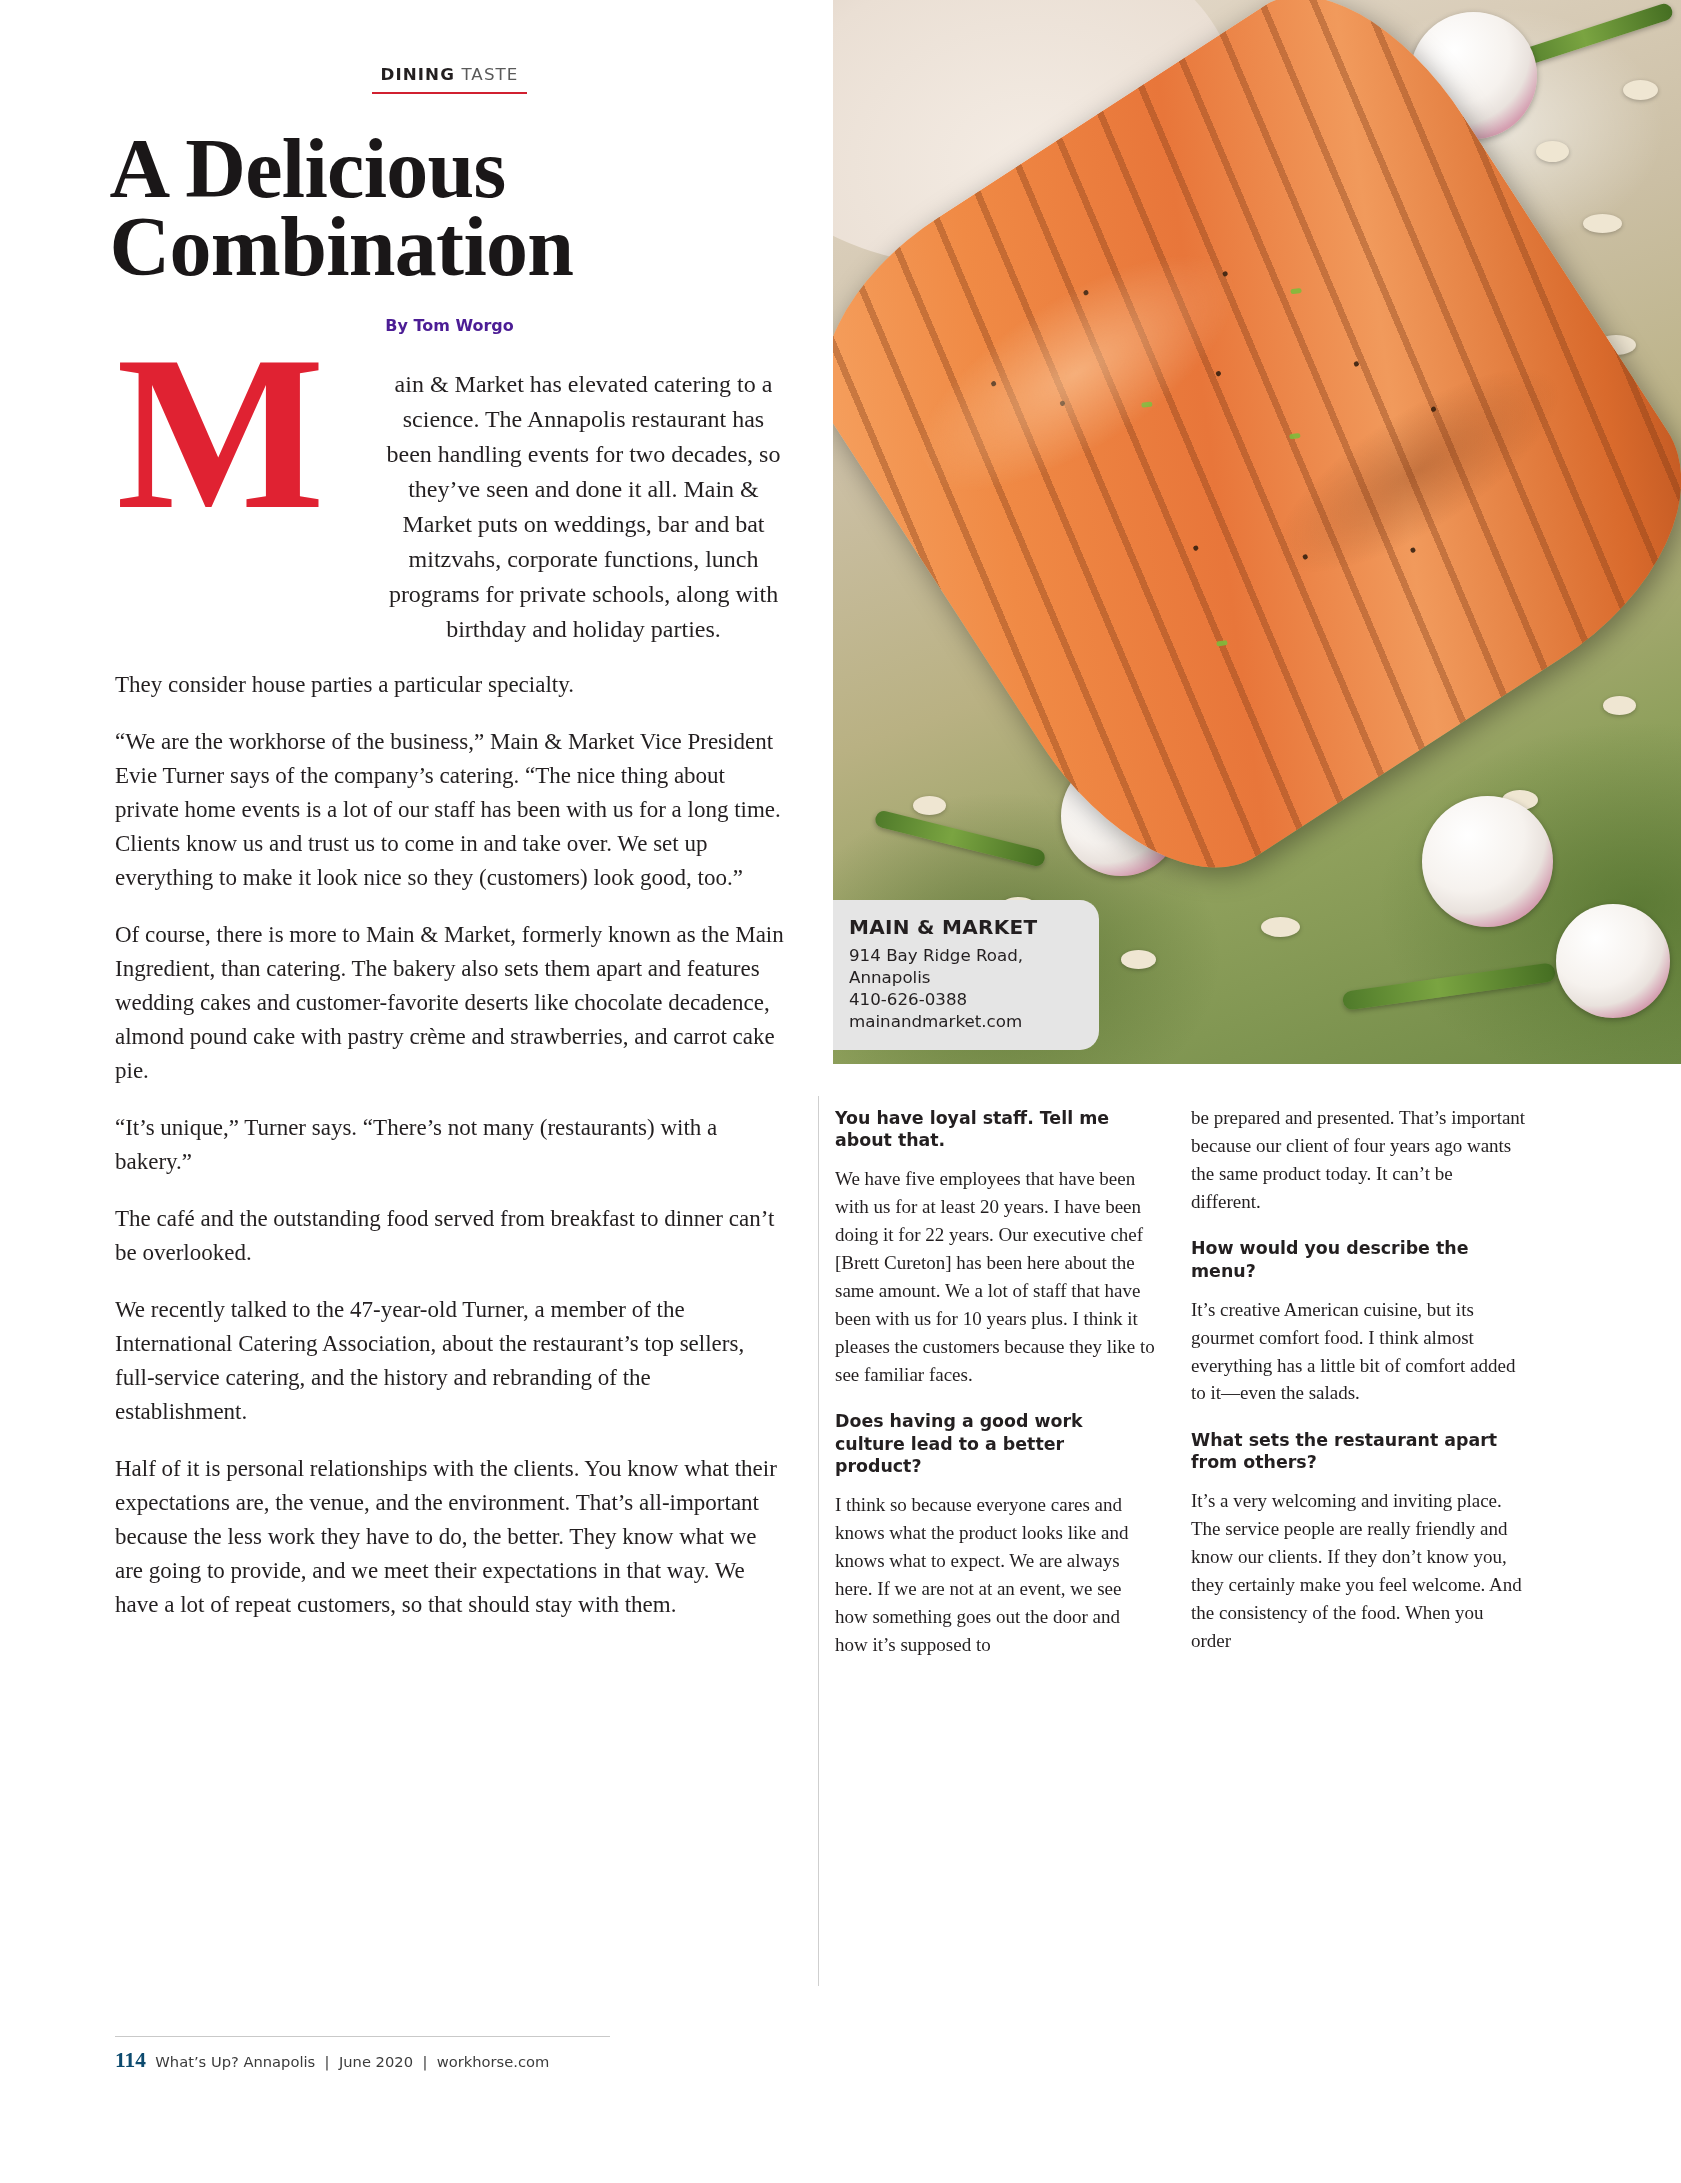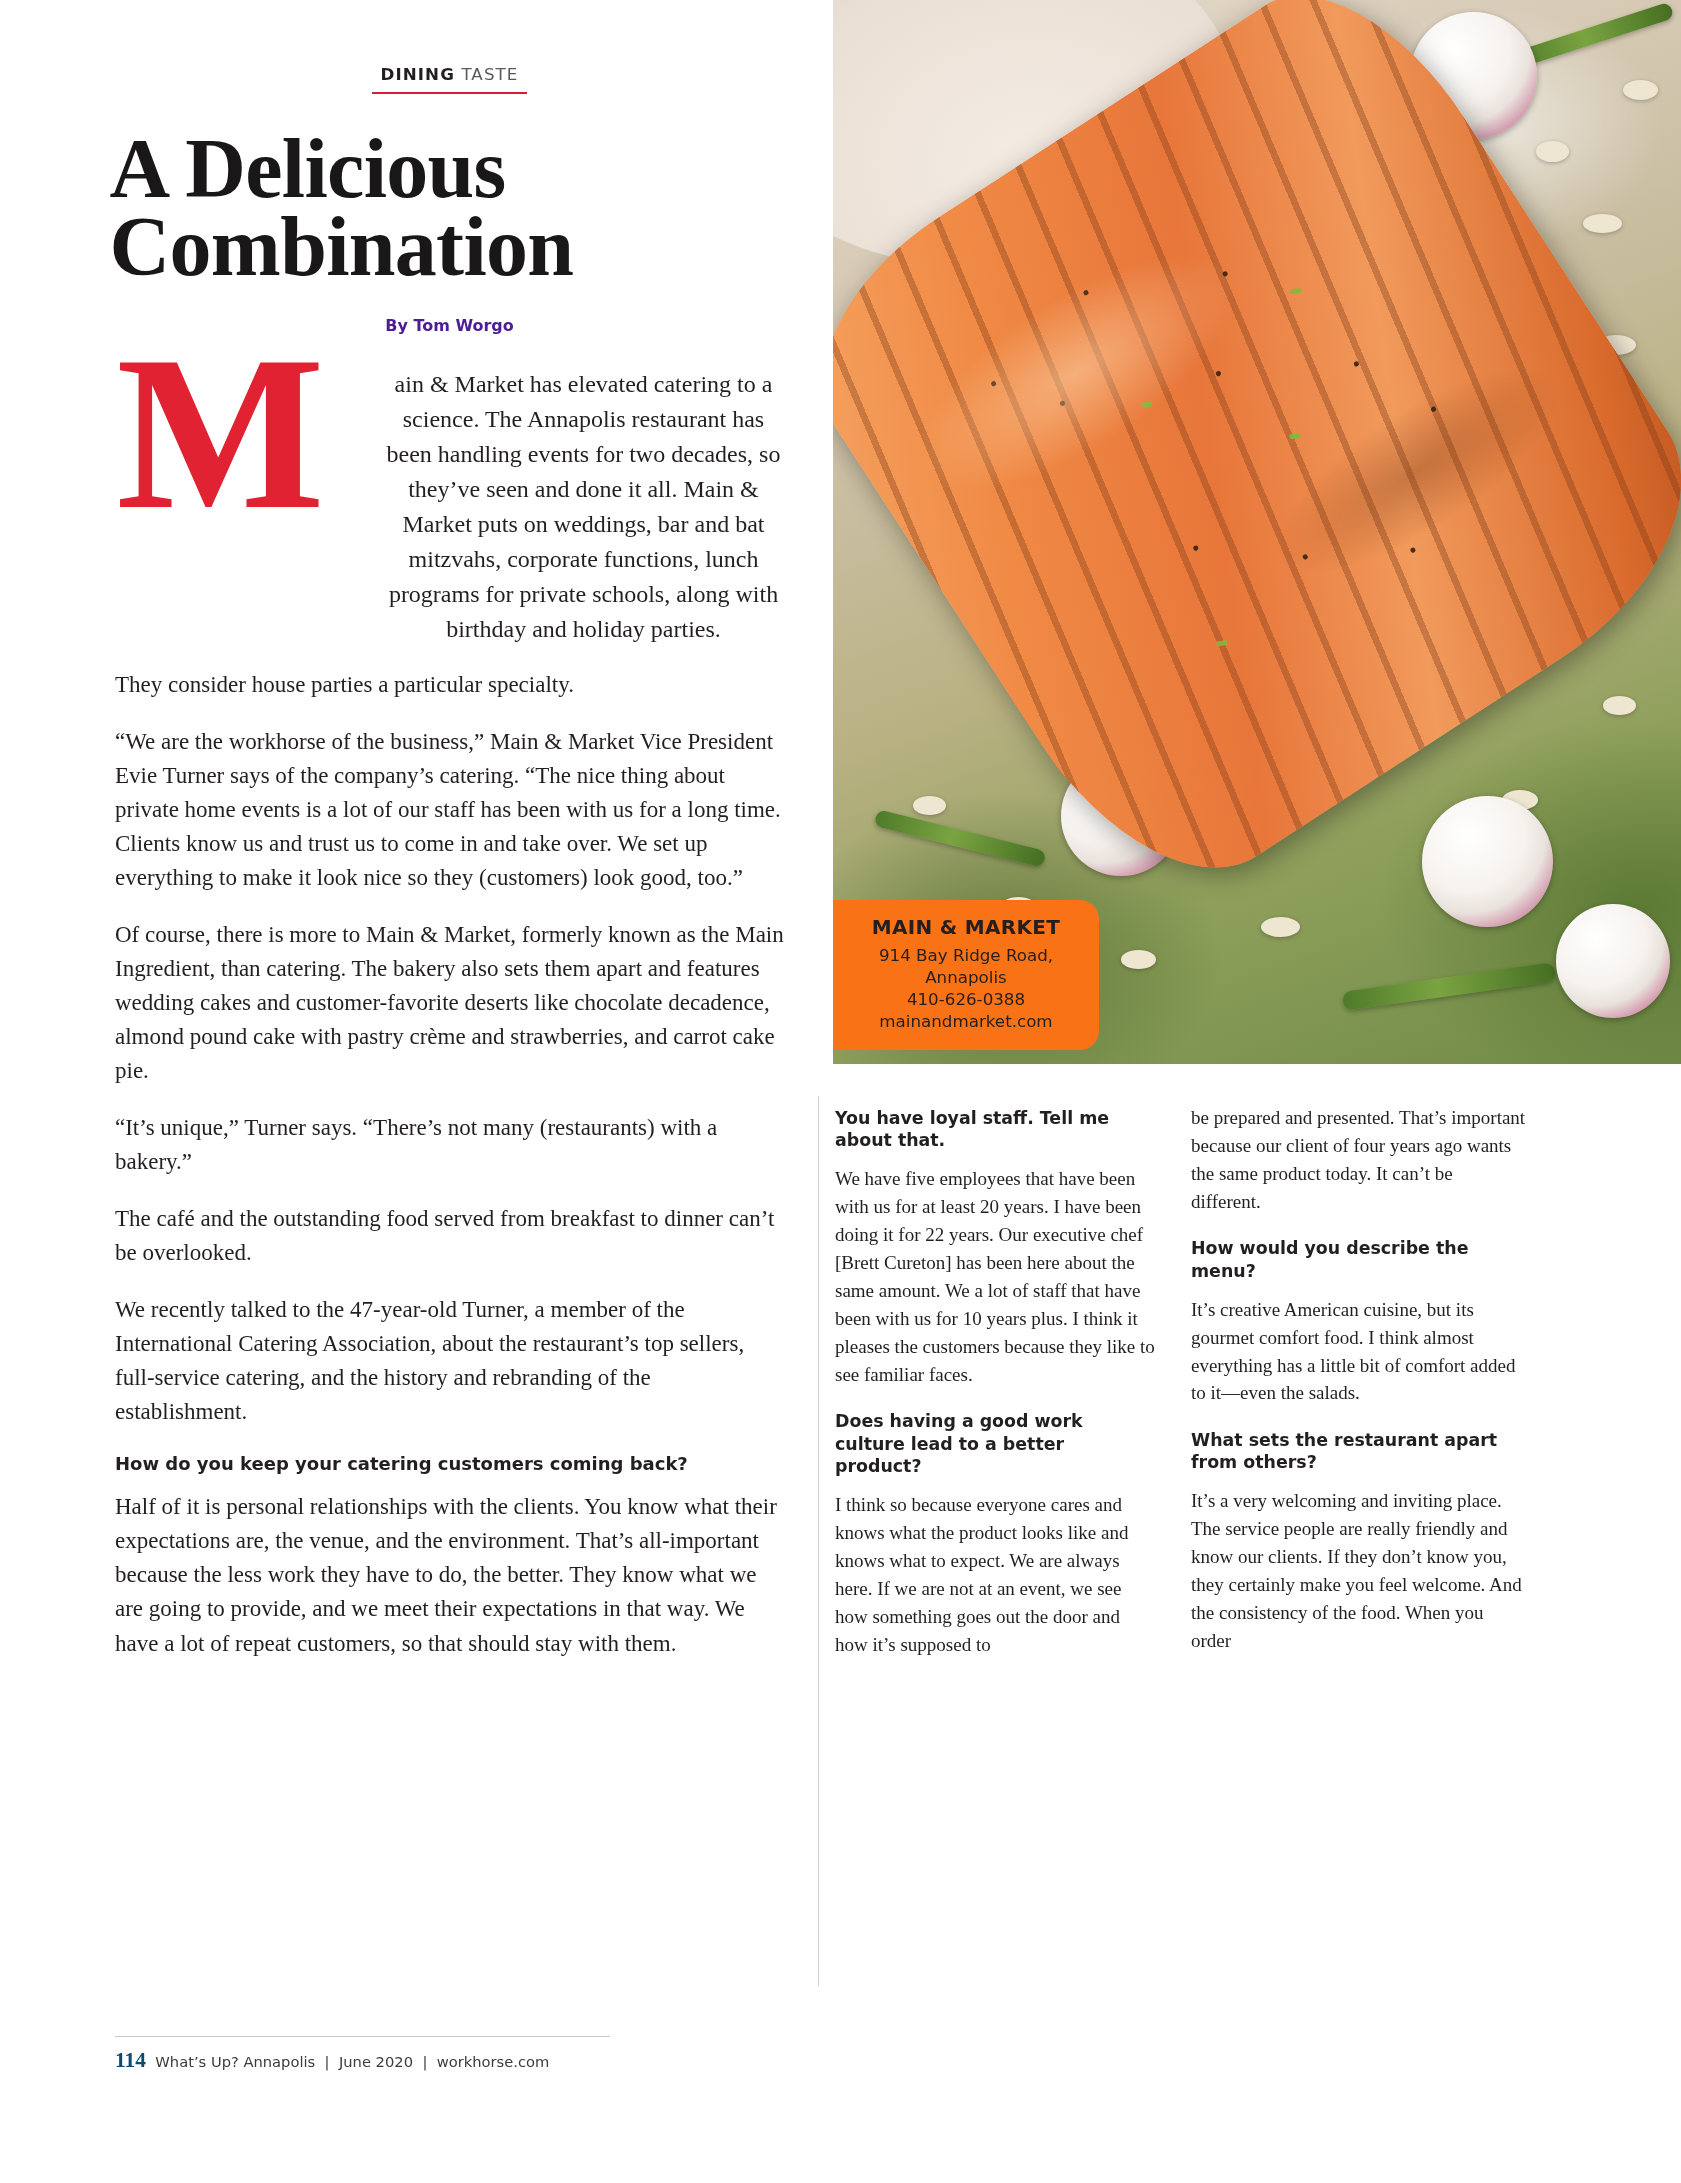--- a/index.html
+++ b/index.html
@@ -102,24 +102,23 @@
     border-radius: 50%;
   }
 
   
   .infocard {
     position: absolute;
     left: 833px;
     top: 900px;
     width: 234px;
     padding: 14.7px 16px 17.4px 16px;
-    background: #f97316;
+    background: #e5e5e5;
     border-top-right-radius: 19px;
     border-bottom-right-radius: 19px;
-    text-align: center;
     font-family: "DejaVu Sans", sans-serif;
     z-index: 5;
   }
   .infocard .ic-title {
     font-weight: 700;
     font-size: 20px;
     letter-spacing: 0.3px;
     color: #231f20;
     margin-bottom: 5.4px;
   }
@@ -344,21 +343,20 @@
     <p class="lead-para">ain &amp; Market has elevated catering to a science. The Annapolis restaurant has been handling events for two decades, so they’ve seen and done it all. Main &amp; Market puts on weddings, bar and bat mitzvahs, corporate functions, lunch programs for private schools, along with birthday and holiday parties.</p>
   </div>
 
   <div class="left-body">
     <p class="body-para">They consider house parties a particular specialty.</p>
     <p class="body-para">“We are the workhorse of the business,” Main &amp; Market Vice President Evie Turner says of the company’s catering. “The nice thing about private home events is a lot of our staff has been with us for a long time. Clients know us and trust us to come in and take over. We set up everything to make it look nice so they (customers) look good, too.”</p>
     <p class="body-para">Of course, there is more to Main &amp; Market, formerly known as the Main Ingredient, than catering. The bakery also sets them apart and features wedding cakes and customer-favorite deserts like chocolate decadence, almond pound cake with pastry crème and strawberries, and carrot cake pie.</p>
     <p class="body-para">“It’s unique,” Turner says. “There’s not many (restaurants) with a bakery.”</p>
     <p class="body-para">The café and the outstanding food served from breakfast to dinner can’t be overlooked.</p>
     <p class="body-para">We recently talked to the 47-year-old Turner, a member of the International Catering Association, about the restaurant’s top sellers, full-service catering, and the history and rebranding of the establishment.</p>
-    <p class="qhead">How do you keep your catering customers coming back?</p>
     <p class="body-para">Half of it is personal relationships with the clients. You know what their expectations are, the venue, and the environment. That’s all-important because the less work they have to do, the better. They know what we are going to provide, and we meet their expectations in that way. We have a lot of repeat customers, so that should stay with them.</p>
   </div>
 </div>
 
 <div class="colrule"></div>
 
 <div class="mid-col">
   <p class="qhead">You have loyal staff. Tell me about that.</p>
   <p class="body-para">We have five employees that have been with us for at least 20 years. I have been doing it for 22 years. Our executive chef [Brett Cureton] has been here about the same amount. We a lot of staff that have been with us for 10 years plus. I think it pleases the customers because they like to see familiar faces.</p>
   <p class="qhead">Does having a good work culture lead to a better product?</p>

